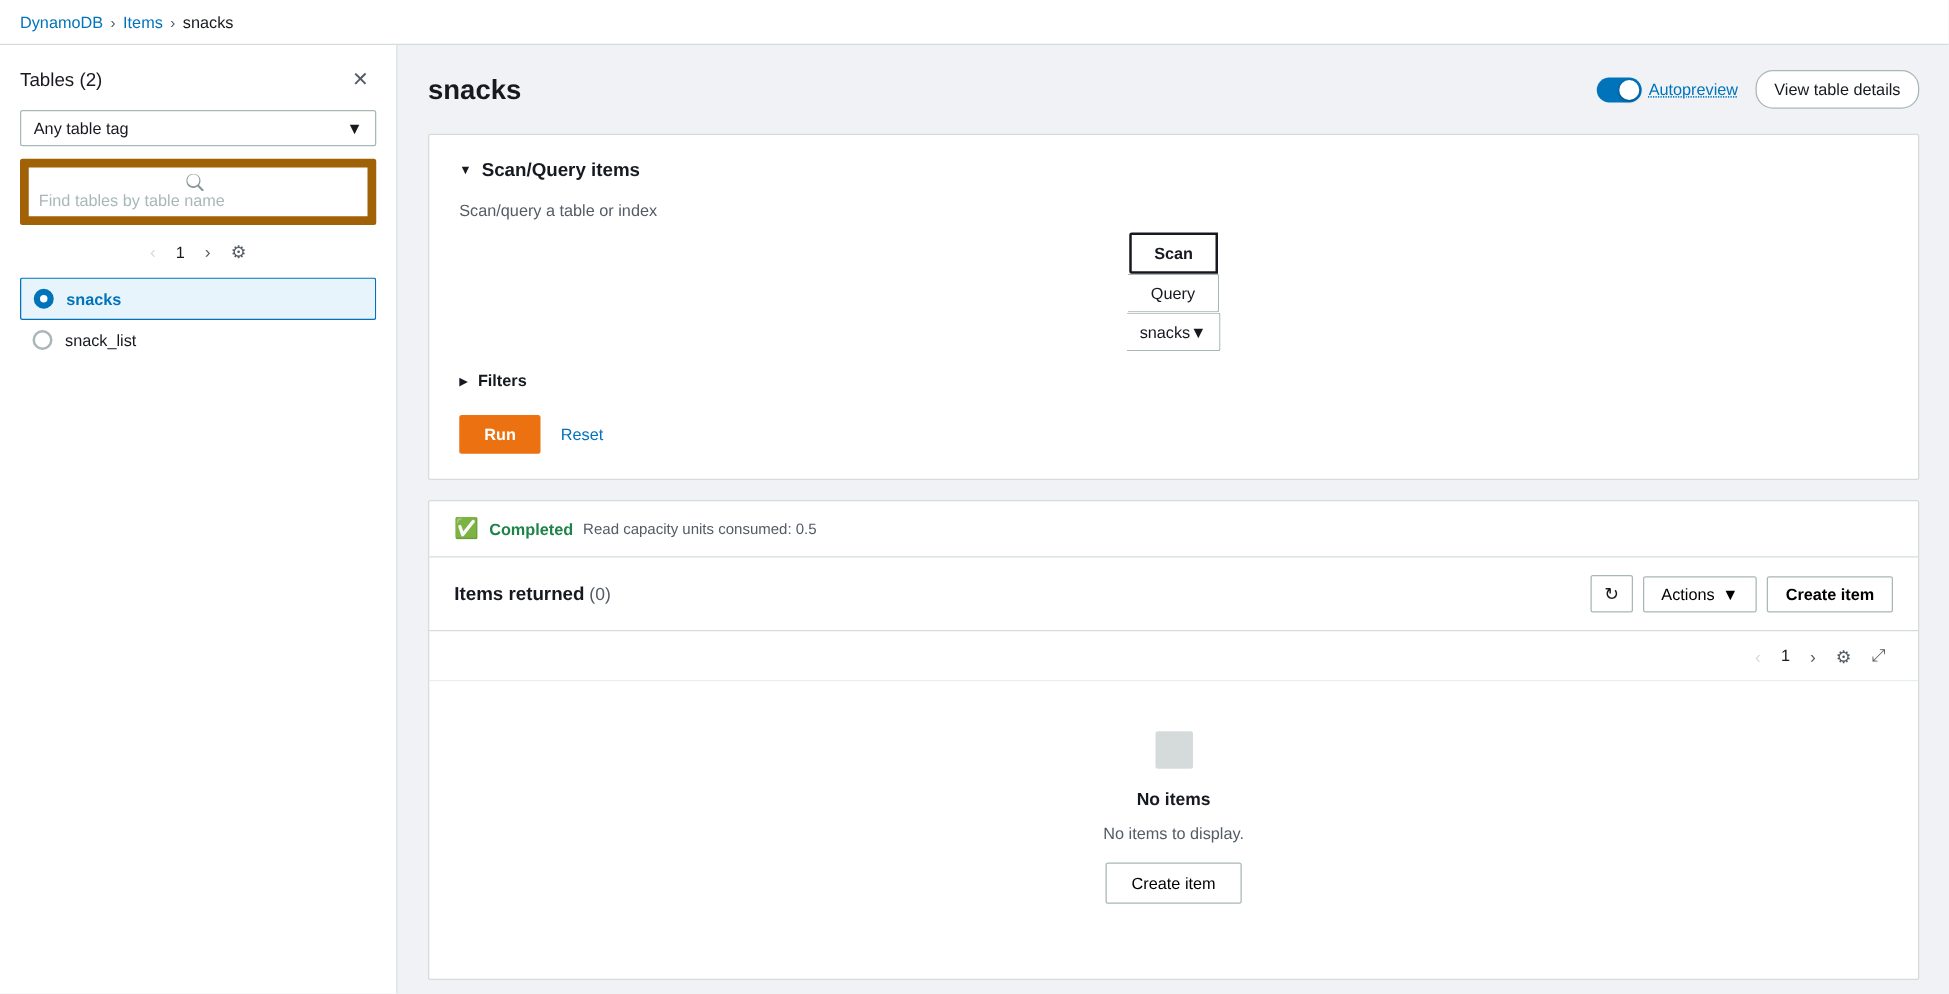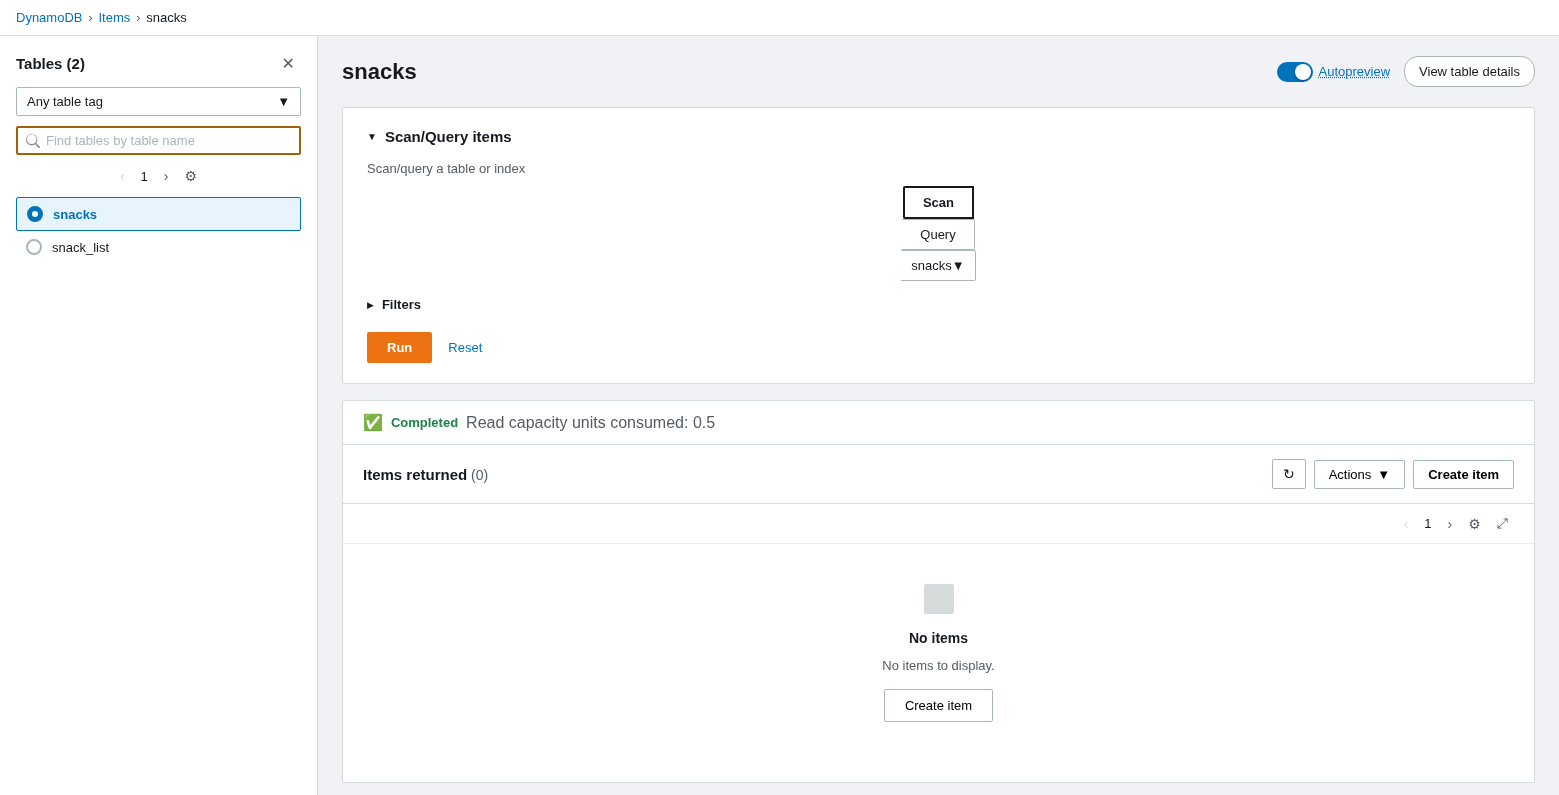--- a/index.html
+++ b/index.html
@@ -52,21 +52,21 @@
       flex-direction: column;
       padding: 16px;
     }
     .sidebar-header {
       display: flex;
       justify-content: space-between;
       align-items: center;
       margin-bottom: 12px;
     }
     .sidebar-title {
-      font-weight: 700;
+      font-weight: 400;
       font-size: 15px;
     }
     .sidebar-close {
       cursor: pointer;
       font-size: 16px;
       color: #545b64;
       background: none;
       border: none;
       padding: 2px 6px;
     }
@@ -78,27 +78,28 @@
       font-size: 13px;
       display: flex;
       align-items: center;
       justify-content: space-between;
       cursor: pointer;
       background: #fff;
       margin-bottom: 10px;
     }
 
     .search-input-wrap {
-      border: 2px solid #a16207;
+      border: 7px solid #a16207;
       border-radius: 2px;
       display: flex;
       align-items: center;
       padding: 5px 8px;
       margin-bottom: 10px;
       background: #fff;
+      flex-direction: column;
     }
     .search-icon-svg {
       color: #879596;
       margin-right: 6px;
       flex-shrink: 0;
     }
     .search-input {
       border: none;
       outline: none;
       font-size: 13px;
@@ -376,21 +377,21 @@
       font-size: 16px;
     }
     .status-label {
       color: #1d8348;
       font-weight: 700;
       font-size: 13px;
       text-align: center;
     }
     .status-detail {
       color: #545b64;
-      font-size: 16px;
+      font-size: 12px;
     }
 
     .results-header {
       padding: 14px 20px;
       display: flex;
       align-items: center;
       justify-content: space-between;
       border-bottom: 1px solid #d5dbdb;
     }
     .results-title {

